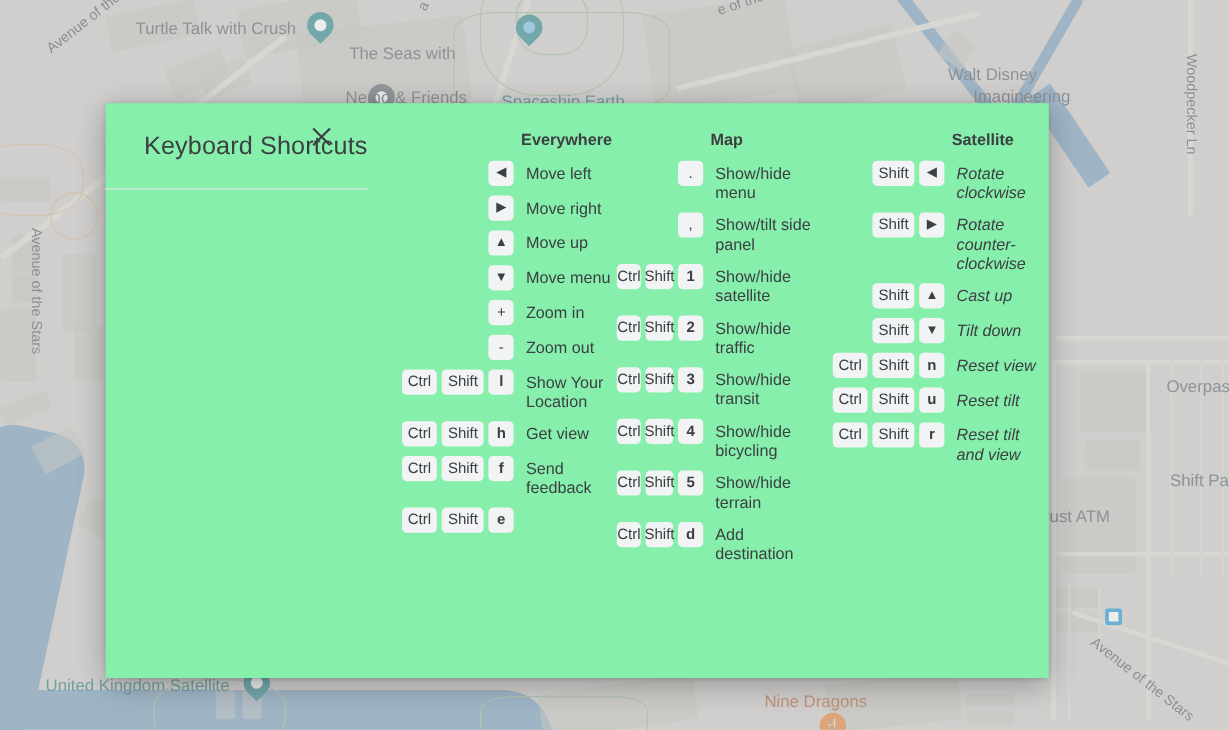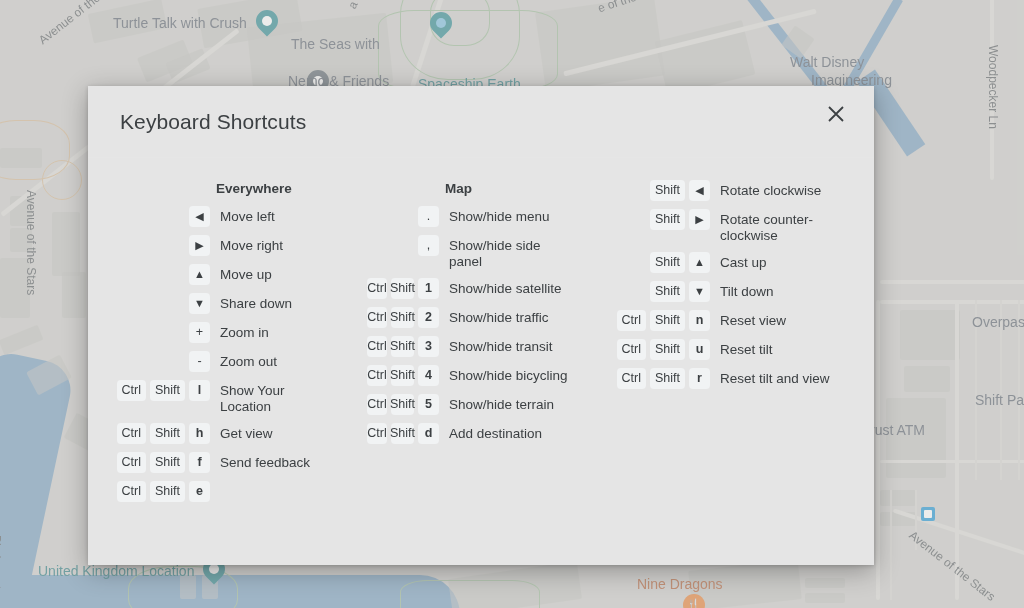--- a/index.html
+++ b/index.html
@@ -109,24 +109,24 @@
     pointer-events: none;
   }
 
   
   #shortcuts-dialog {
     position: absolute;
     left: 88px;
     top: 86px;
     width: 786px;
     height: 479px;
-    background: #e5e5e5;
+    background: #86efac;
     box-shadow: 0 6px 24px rgba(0,0,0,0.30), 0 1px 4px rgba(0,0,0,0.18);
     display: flex;
-    flex-direction: column;
+    flex-direction: row;
   }
 
   .dialog-header {
     position: relative;
     height: 72px;
     border-bottom: 1px solid #e6e6e6;
     display: flex;
     align-items: center;
     flex: 0 0 auto;
   }
@@ -214,21 +214,21 @@
   .shortcut-label {
     font-size: 13.5px;
     color: #3c4043;
     line-height: 16px;
     padding-top: 3px;
     margin-left: 10px;
     font-weight: 400;
   }
   .col-everywhere .shortcut-label { max-width: 110px; }
   .col-map .shortcut-label        { max-width: 120px; }
-  .col-satellite .shortcut-label  { max-width: 130px; }
+  .col-satellite .shortcut-label  { max-width: 130px; font-style: italic; }
 </style>
 </head>
 <body>
 
 <div id="map-background">
 
   <div class="map-landmass" style="left:0;top:0;width:1024px;height:608px;"></div>
 
   <div class="map-water" style="left:-40px;top:355px;width:90px;height:260px;transform:rotate(12deg);border-radius:30px;"></div>
   <div class="map-water" style="left:0;top:575px;width:460px;height:40px;border-radius:0 60px 0 0;"></div>
@@ -321,21 +321,21 @@
       <div class="map-label poi" style="left: 790px; top: 54px;">Walt Disney</div>
       <div class="map-label poi" style="left: 782px; top: 72px; margin-left: 29px;">Imagineering</div>
       <div class="map-label small" style="left: 1000px; top: 45px; transform: rotate(90deg); transform-origin: left top;">Woodpecker Ln</div>
       <div class="map-label small" style="left: 38px; top: 190px; transform: rotate(90deg); transform-origin: left top;">Avenue of the Stars</div>
       <div class="map-label poi" style="left: 972px; top: 314px;">Overpass</div>
       <div class="map-label poi" style="left: 975px; top: 392px;">Shift Pa</div>
       <div class="map-label poi" style="left: 870px; top: 422px;">rust ATM</div>
       <div class="map-label small" style="left: 915px; top: 528px; transform: rotate(38deg); transform-origin: left top;">Avenue of the Stars</div>
       <div class="map-label small" style="left: 3px; top: 535px; transform: rotate(90deg); transform-origin: left top;">Blvd</div>
       <div class="map-label small" style="left: 3px; top: 575px; transform: rotate(90deg); transform-origin: left top;">orts</div>
-      <div class="map-label teal" style="left: 38px; top: 563px;">United Kingdom Location</div>
+      <div class="map-label teal" style="left: 38px; top: 563px;">United Kingdom Satellite</div>
       <div class="map-label orange" style="left: 637px; top: 576px;">Nine Dragons</div>
     </div>
 
   <div id="map-scrim"></div>
 </div>
 
 <div id="shortcuts-dialog" role="dialog">
 
   <div class="dialog-header">
     <h1 class="dialog-title">Keyboard Shortcuts</h1>
@@ -364,21 +364,21 @@
         <div class="shortcut-row">
           <div class="keys">
             <span class="key-chip arrow">▲</span>
           </div>
           <div class="shortcut-label">Move up</div>
         </div>
         <div class="shortcut-row">
           <div class="keys">
             <span class="key-chip arrow">▼</span>
           </div>
-          <div class="shortcut-label">Share down</div>
+          <div class="shortcut-label">Move menu</div>
         </div>
         <div class="shortcut-row">
           <div class="keys">
             <span class="key-chip punct">+</span>
           </div>
           <div class="shortcut-label">Zoom in</div>
         </div>
         <div class="shortcut-row">
           <div class="keys">
             <span class="key-chip punct">-</span>
@@ -422,21 +422,21 @@
         <div class="shortcut-row">
           <div class="keys">
             <span class="key-chip punct">.</span>
           </div>
           <div class="shortcut-label">Show/hide menu</div>
         </div>
         <div class="shortcut-row">
           <div class="keys">
             <span class="key-chip punct">,</span>
           </div>
-          <div class="shortcut-label">Show/hide side panel</div>
+          <div class="shortcut-label">Show/tilt side panel</div>
         </div>
         <div class="shortcut-row">
           <div class="keys">
             <span class="key-chip mod">Ctrl</span>
             <span class="key-chip mod">Shift</span>
             <span class="key-chip letter">1</span>
           </div>
           <div class="shortcut-label">Show/hide satellite</div>
         </div>
         <div class="shortcut-row">
@@ -474,20 +474,21 @@
         <div class="shortcut-row">
           <div class="keys">
             <span class="key-chip mod">Ctrl</span>
             <span class="key-chip mod">Shift</span>
             <span class="key-chip letter">d</span>
           </div>
           <div class="shortcut-label">Add destination</div>
         </div>
       </div>
     <div class="shortcut-column col-satellite" id="col-satellite">
+        <div class="column-heading">Satellite</div>
         <div class="shortcut-row">
           <div class="keys">
             <span class="key-chip mod">Shift</span>
             <span class="key-chip arrow">◀</span>
           </div>
           <div class="shortcut-label">Rotate clockwise</div>
         </div>
         <div class="shortcut-row">
           <div class="keys">
             <span class="key-chip mod">Shift</span>

